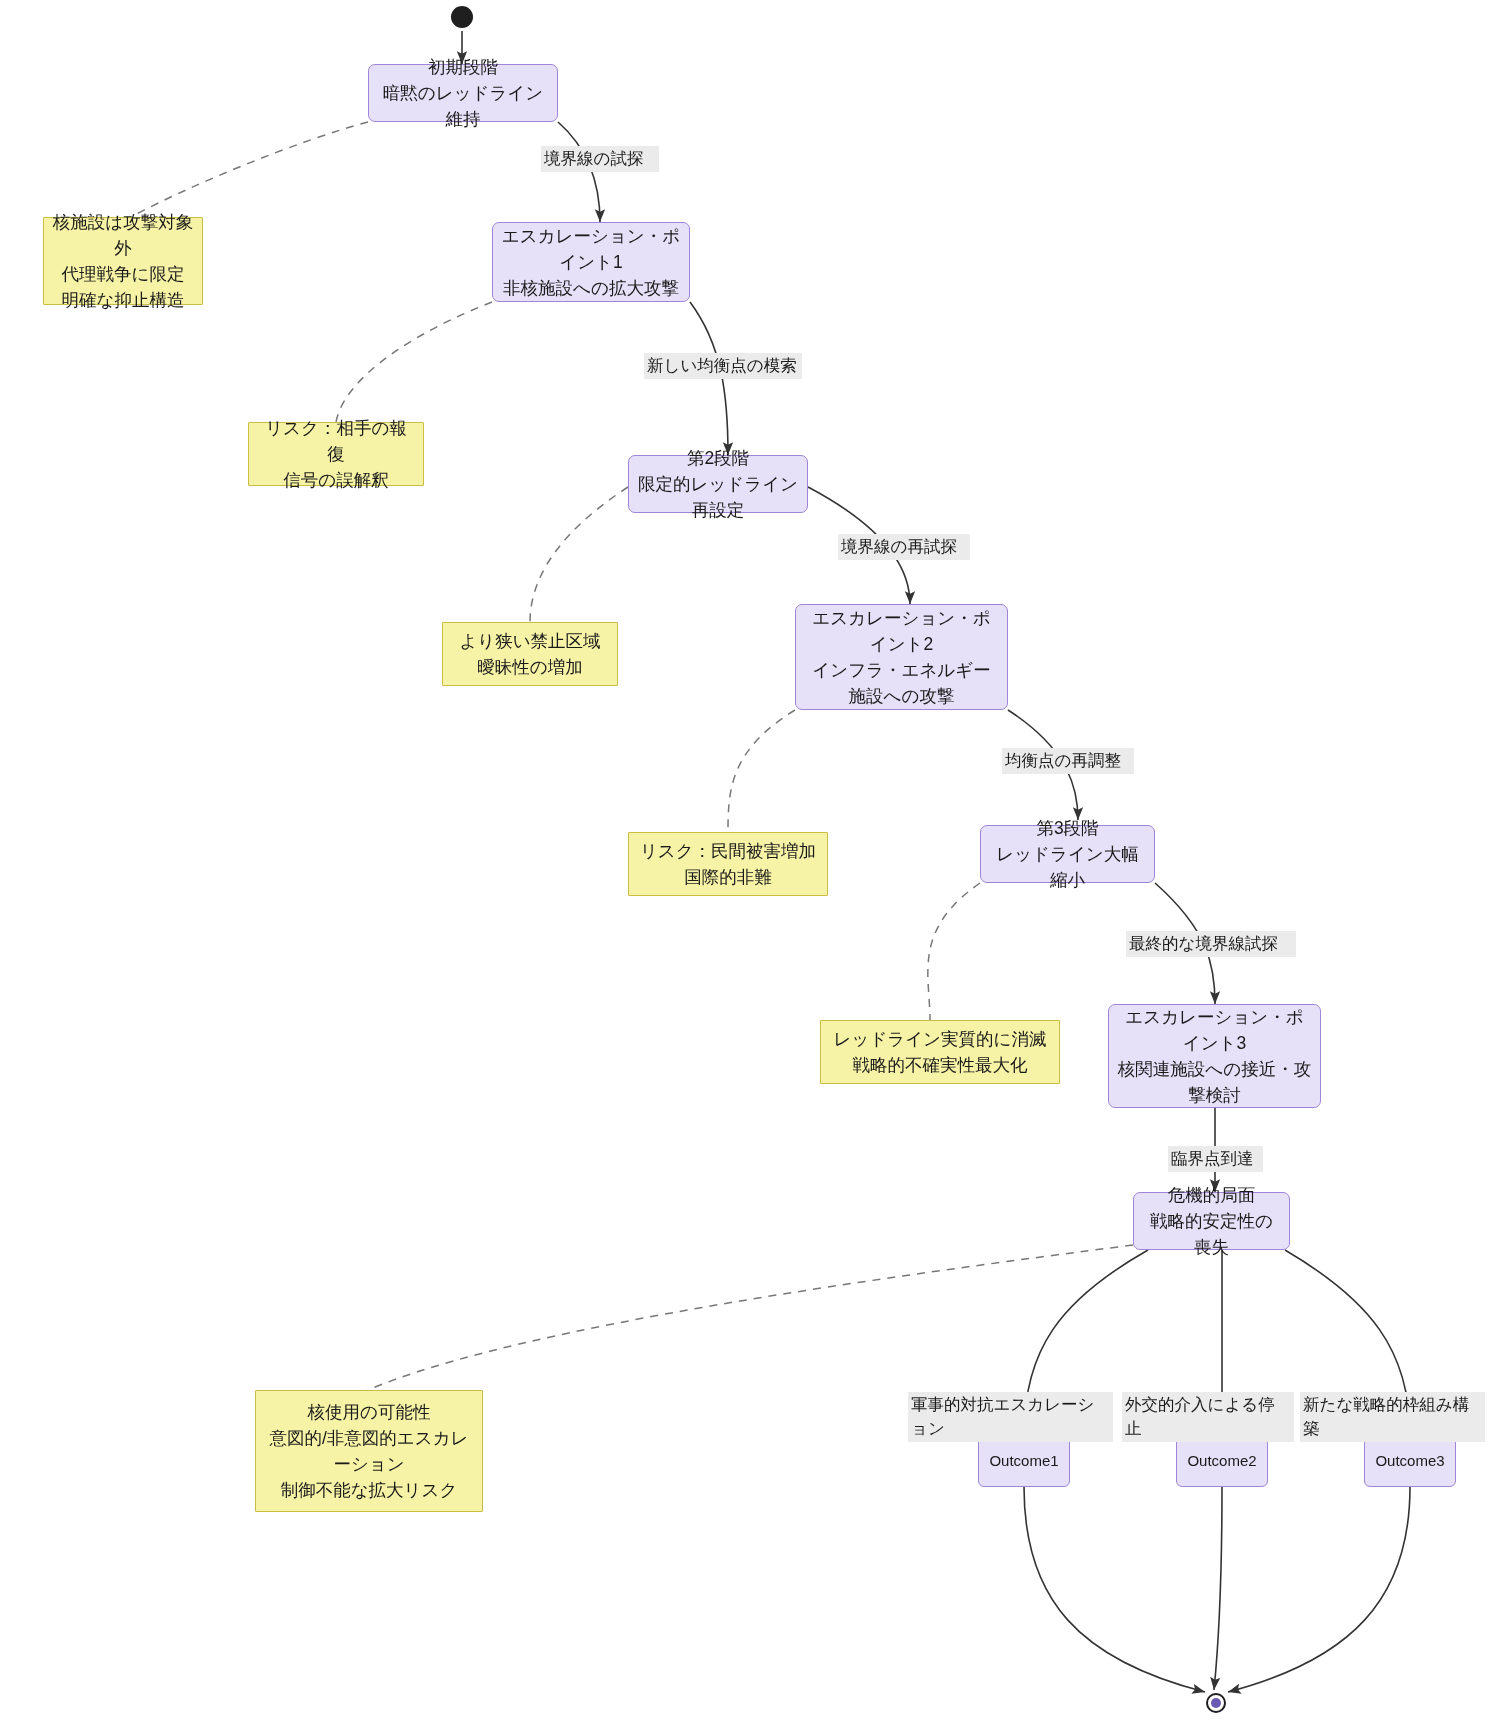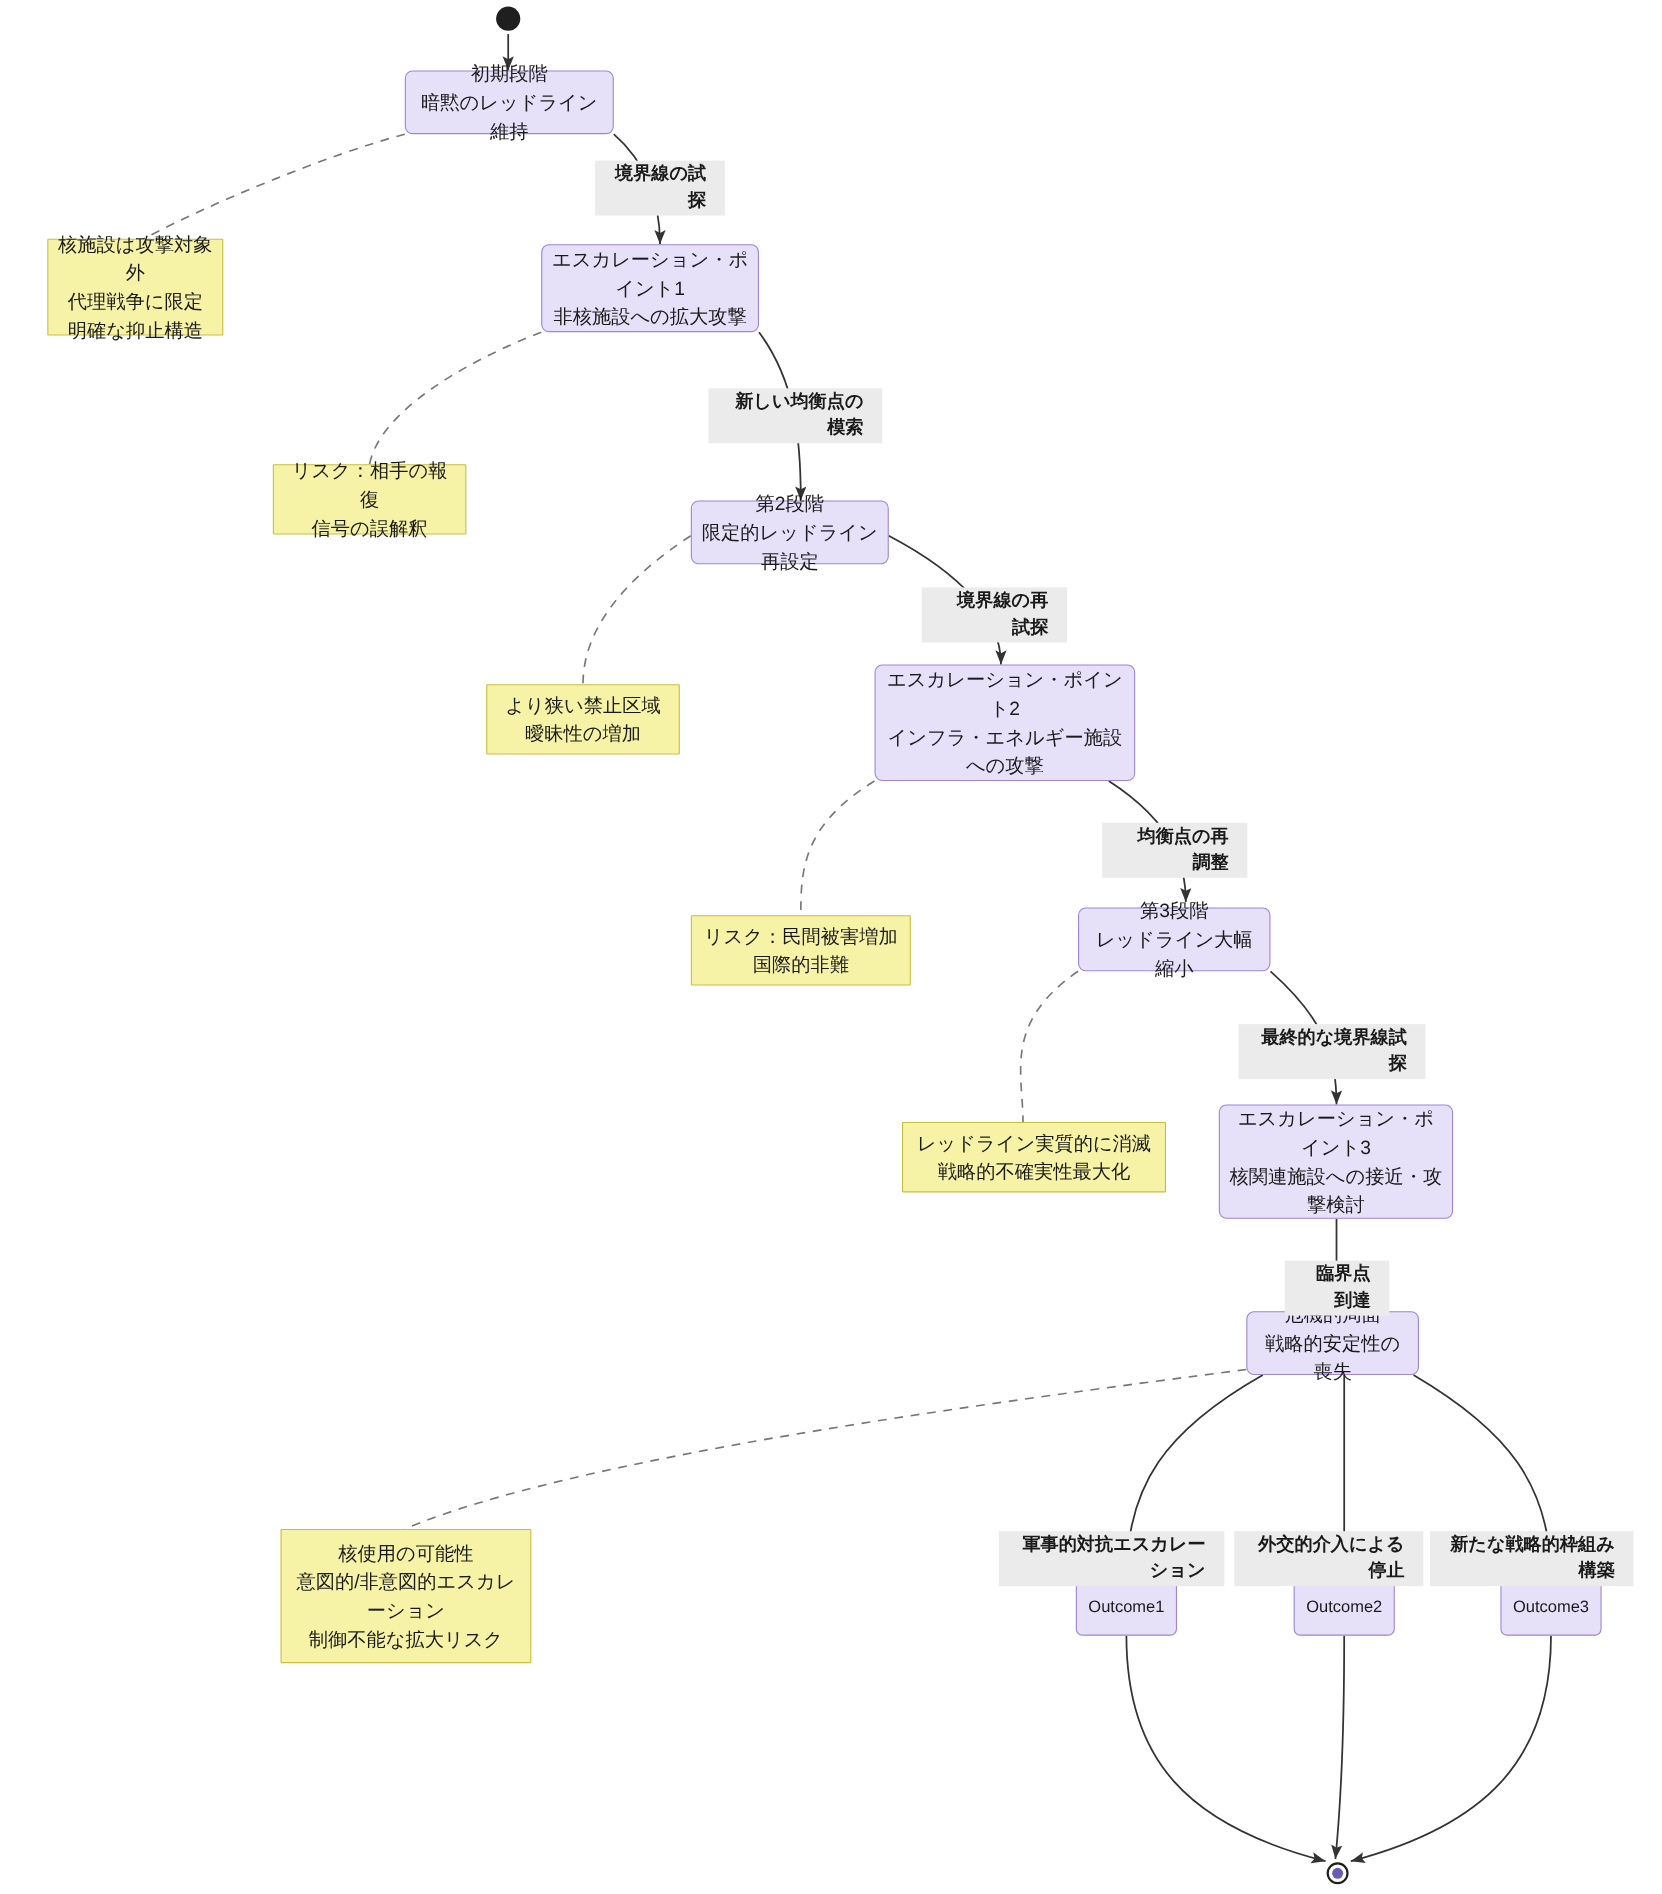--- a/index.html
+++ b/index.html
@@ -56,25 +56,24 @@
     border-radius: 6px;
     font-size: 15px;
     padding: 2px 6px;
   }
   .edge-label {
     position: absolute;
     background: #ebebeb;
     color: #1a1a1a;
     font-size: 16.5px;
     line-height: 1.45;
-    text-align: right;
+    text-align: left;
     box-sizing: border-box;
-    padding: 1px 17px;
+    padding: 1px 3px;
     white-space: pre-line;
-    font-weight: bold;
   }
   .marker-start {
     position: absolute;
     width: 22px;
     height: 22px;
     border-radius: 50%;
     background: #1f1f1f;
   }
   .marker-end-outer {
     position: absolute;
@@ -160,21 +159,21 @@
 
   <div class="node note" style="left:248px; top:422px; width:176px; height:64px;">リスク：相手の報復
 信号の誤解釈</div>
 
   <div class="node proc" style="left:628px; top:455px; width:180px; height:58px;">第2段階
 限定的レッドライン再設定</div>
 
   <div class="node note" style="left:442px; top:622px; width:176px; height:64px;">より狭い禁止区域
 曖昧性の増加</div>
 
-  <div class="node proc" style="left:795px; top:604px; width:237px; height:106px;">エスカレーション・ポイント2
+  <div class="node proc" style="left:795px; top:604px; width:213px; height:106px;">エスカレーション・ポイント2
 インフラ・エネルギー施設への攻撃</div>
 
   <div class="node note" style="left:628px; top:832px; width:200px; height:64px;">リスク：民間被害増加
 国際的非難</div>
 
   <div class="node proc" style="left:980px; top:825px; width:175px; height:58px;">第3段階
 レッドライン大幅縮小</div>
 
   <div class="node note" style="left:820px; top:1020px; width:240px; height:64px;">レッドライン実質的に消滅
 戦略的不確実性最大化</div>

